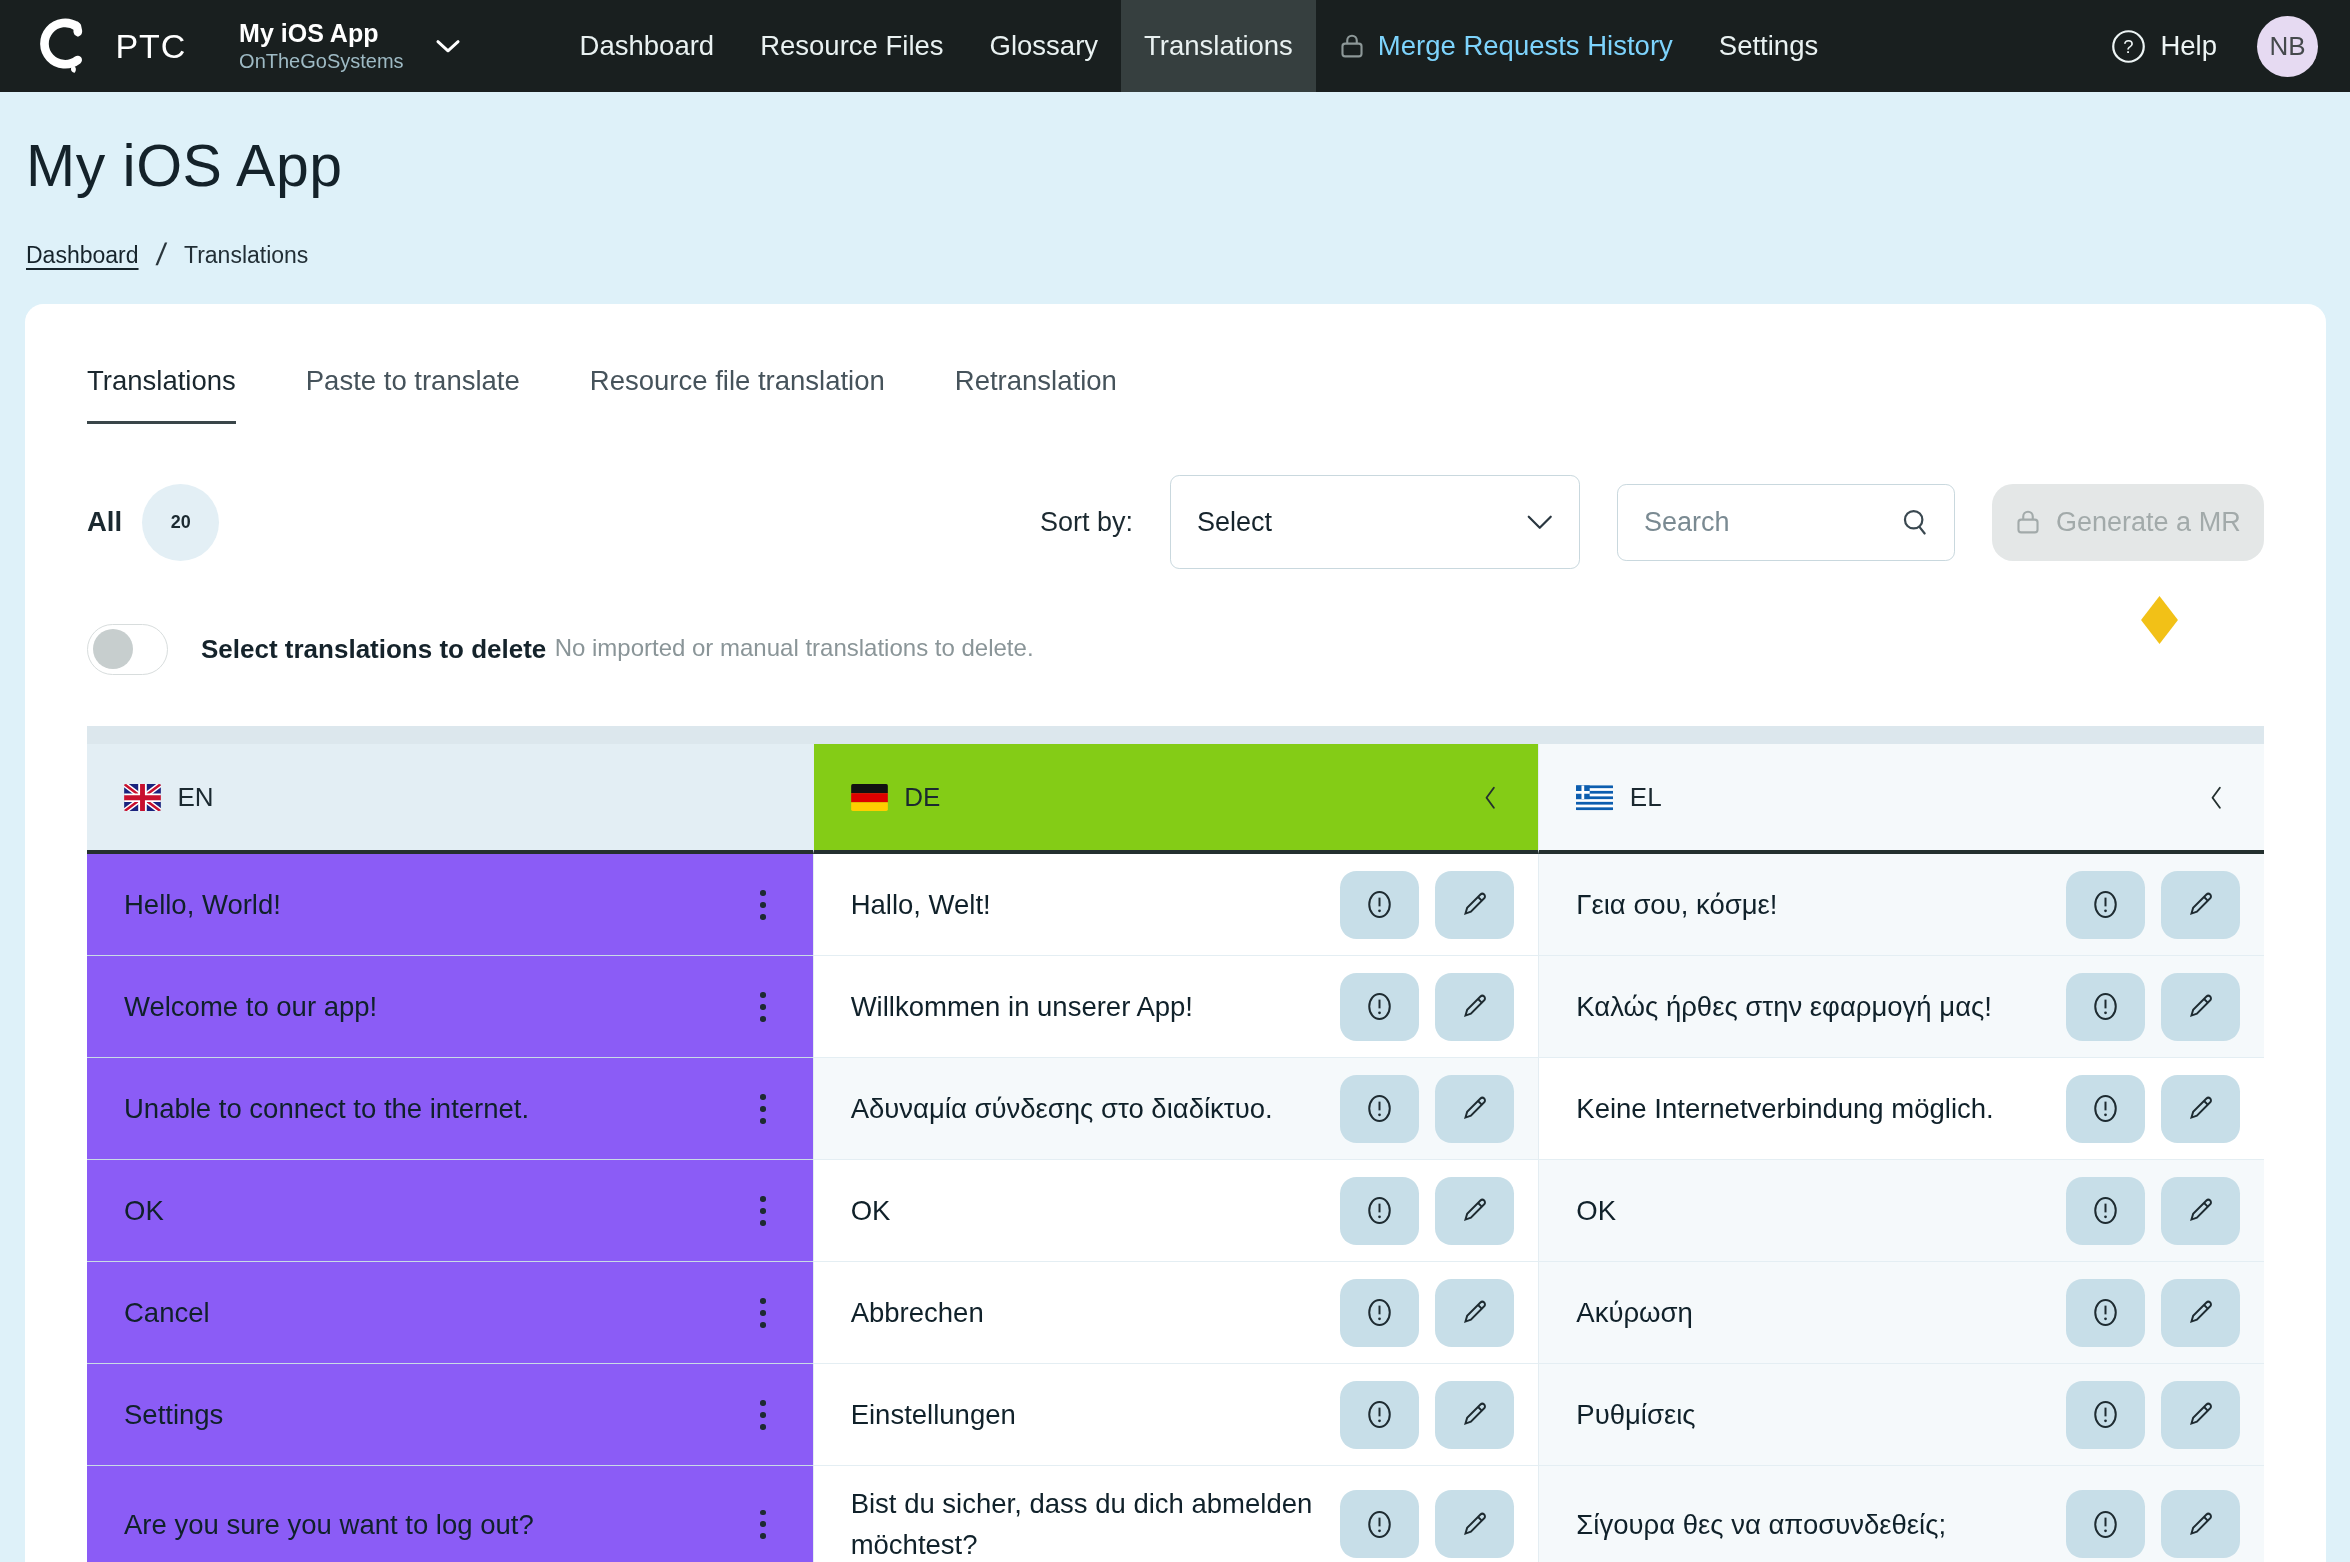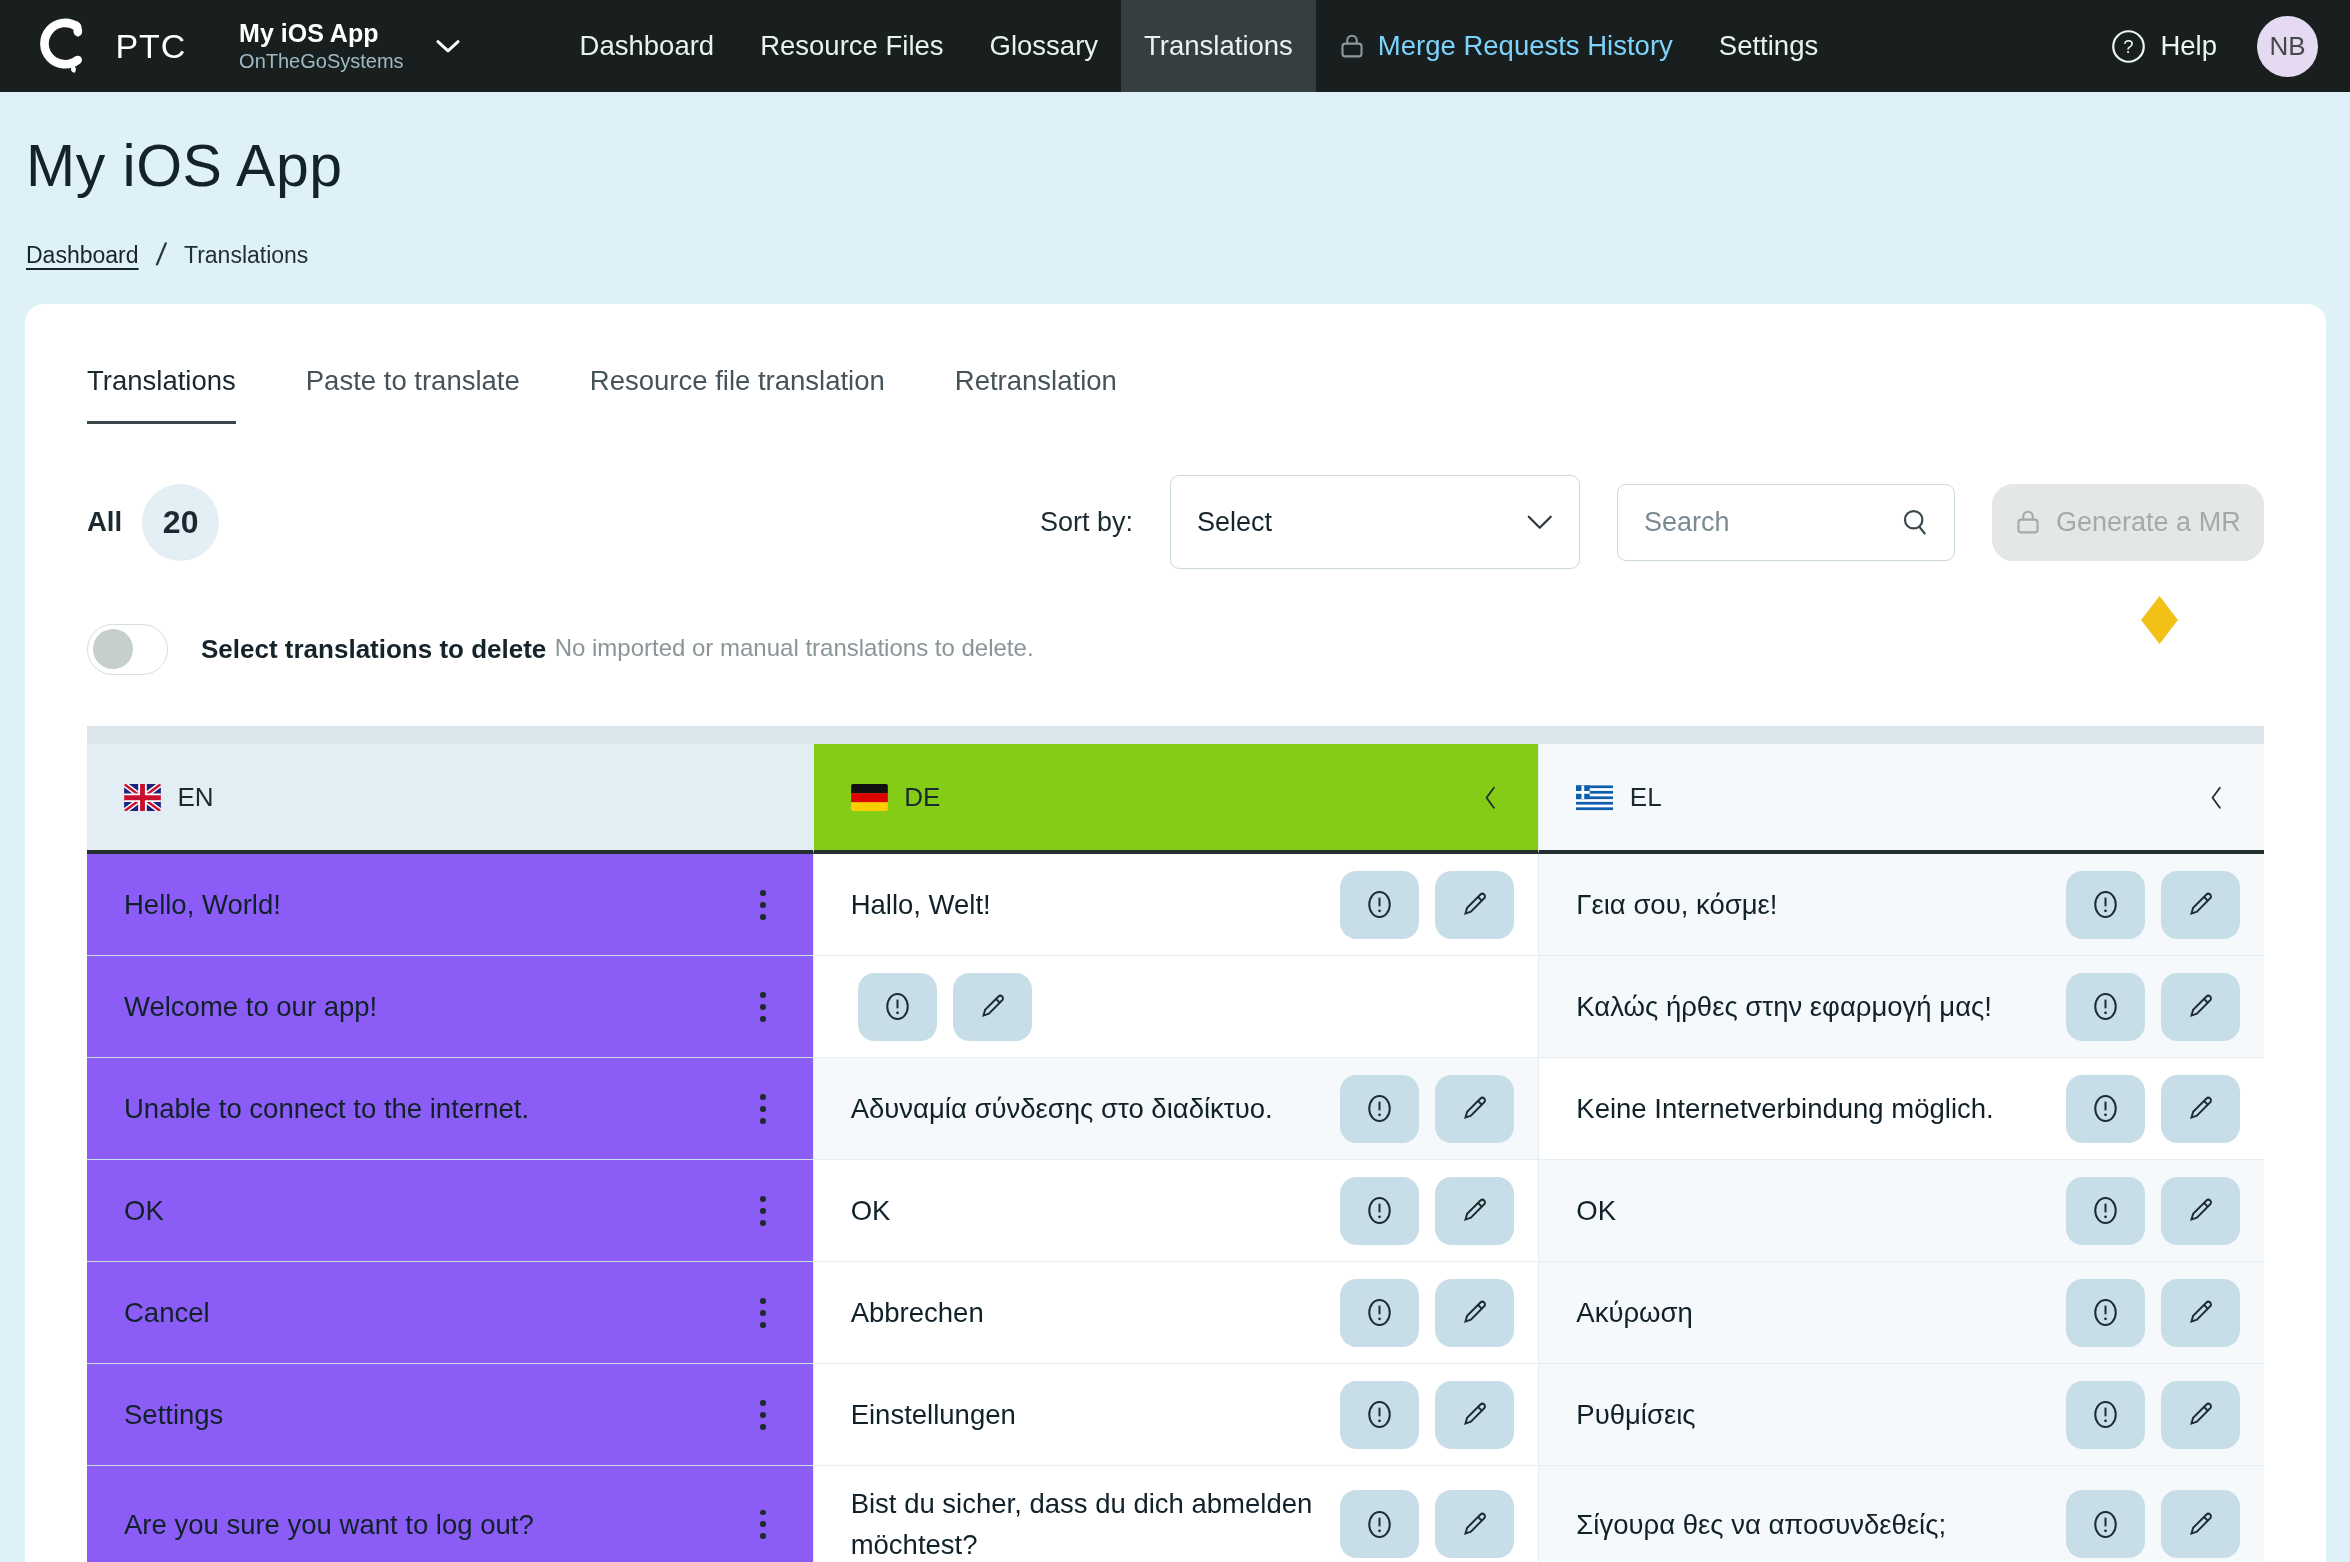--- a/index.html
+++ b/index.html
@@ -60,21 +60,21 @@
   .tab { font-size:27.5px; color:#46535B; cursor:pointer; padding-bottom:24px; border-bottom:3.7px solid transparent; }
   .tab.active { color:#1A272E; border-bottom-color:#3A4649; }
 
   
   .filter-row { margin-top:51px; display:flex; align-items:center; }
   .all-chip { display:flex; align-items:center; cursor:pointer; }
   .all-chip .all-label { font-size:27.5px; font-weight:600; color:#1B2930; }
   .all-chip .all-badge {
     margin-left:20px; width:77px; height:77px; border-radius:50%;
     background:#E3EFF5; display:flex; align-items:center; justify-content:center;
-    font-size:32px; font-weight:700; color:#1B2930;
+    font-size:18px; font-weight:700; color:#1B2930;
   }
   .filter-right { margin-left:auto; display:flex; align-items:center; gap:37px; }
   .sort-label { font-size:27px; color:#1B2930; }
   .select-box {
     width:410px; height:94px; background:#fff; border:1.8px solid #C9D8DE; border-radius:9.2px;
     display:flex; align-items:center; padding:0 26px; font-size:27px; color:#16242C; cursor:pointer;
   }
   .select-box .chev { margin-left:auto; display:flex; }
   .search-box {
     width:338px; height:77px; background:#fff; border:1.8px solid #C9D8DE; border-radius:9.2px;
@@ -378,20 +378,21 @@
     <div class="tr">
       <div class="td td-en">
         <span class="cell-text">Welcome to our app!</span>
         <button class="kebab-btn">
             <i></i>
             <i></i>
             <i></i>
           </button>
       </div>
       <div class="td td-de">
+        <span class="cell-text">Willkommen in unserer App!</span>
         <div class="cell-actions">
           <button class="action-btn">
             <svg width="31" height="35" viewBox="0 0 24 28" fill="none" stroke="#1E2B31" stroke-width="1.6">
                 <ellipse cx="12" cy="14" rx="8.2" ry="10"></ellipse>
                 <line x1="12" y1="8.5" x2="12" y2="15.5"></line>
                 <circle cx="12" cy="19" r="1.1" fill="#1E2B31" stroke="none"></circle>
               </svg>
           </button>
           <button class="action-btn">
             <svg width="31" height="31" viewBox="0 0 24 24" fill="none" stroke="#1E2B31" stroke-width="1.5">

